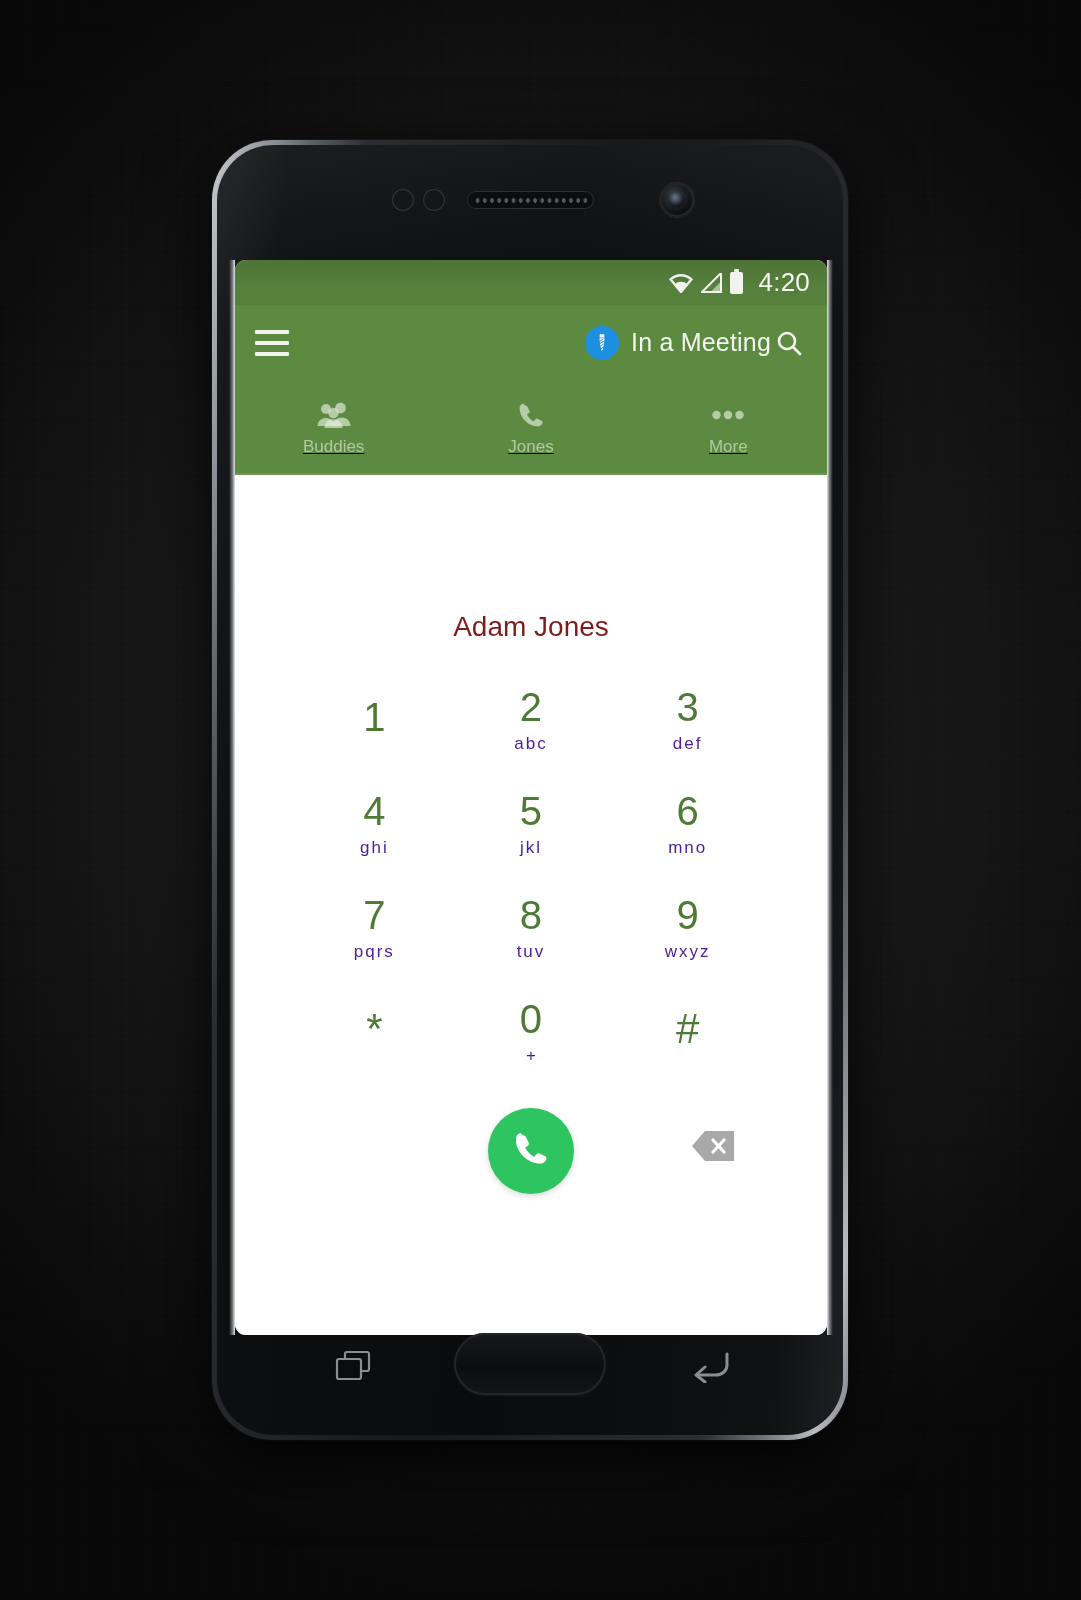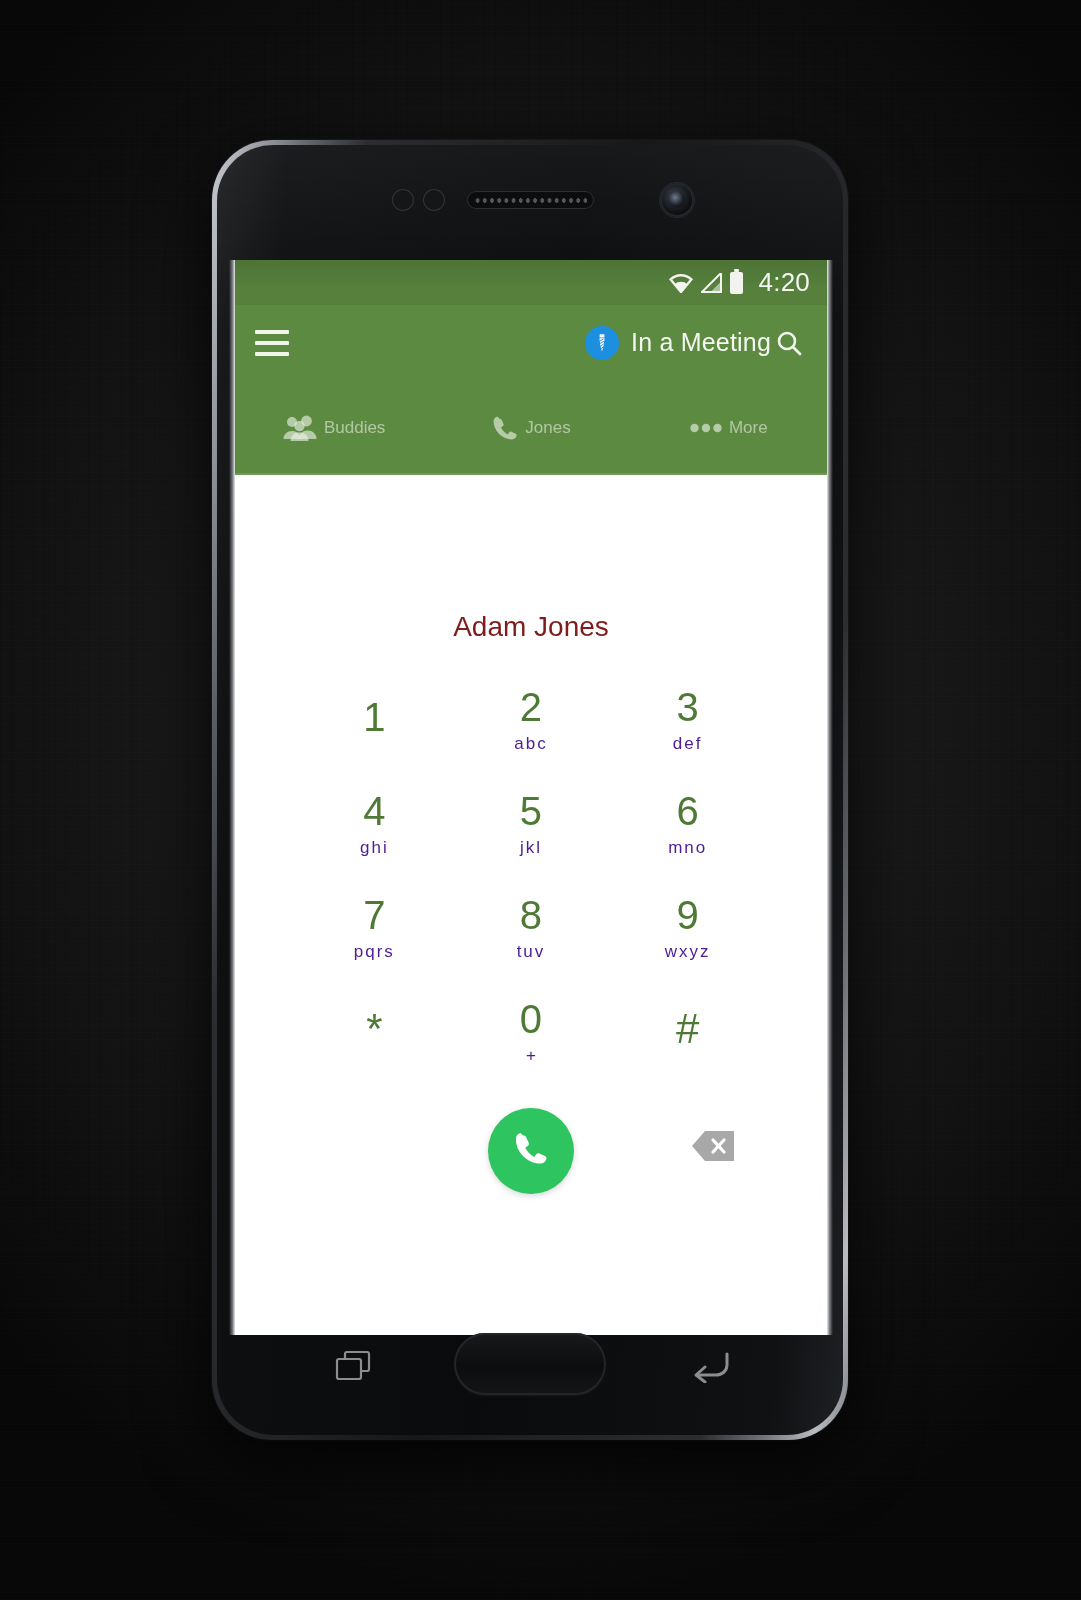--- a/index.html
+++ b/index.html
@@ -87,20 +87,21 @@
     background: radial-gradient(circle at 38% 34%, #6c7a8c 0%, #1b2027 55%, #05070a 100%);
   }
 
   
   .screen {
     position: absolute;
     left: 18px; top: 115px;
     width: 592px; height: 1075px;
     background: #ffffff;
     overflow: hidden;
+    border-radius: 11px;
   }
   .screen-edge-l, .screen-edge-r {
     position: absolute; top: 115px; height: 1075px; width: 6px;
   }
   .screen-edge-l { left: 12px; background: linear-gradient(90deg, rgba(255,255,255,0) 0%, rgba(210,214,220,.55) 60%, rgba(255,255,255,.9) 100%); }
   .screen-edge-r { left: 610px; background: linear-gradient(270deg, rgba(255,255,255,0) 0%, rgba(210,214,220,.55) 60%, rgba(255,255,255,.9) 100%); }
 
   
   .statusbar {
     height: 45px;
@@ -160,22 +161,22 @@
     background: #5d8a41;
     display: flex;
     position: relative;
   }
   .tabs::after {
     content: ""; position: absolute; left: 0; right: 0; bottom: 0; height: 2px;
     background: rgba(255,255,255,.12);
   }
   .tab {
     flex: 1;
-    display: flex; align-items: center; justify-content: center;
-    gap: 6px; cursor: pointer; position: relative;
+    display: flex; flex-direction: column; align-items: center; justify-content: center;
+    gap: 6px; cursor: pointer; position: relative; text-decoration: underline;
   }
   .tab .tab-icon { height: 32px; display: flex; align-items: center; justify-content: center; }
   .tab .tab-label { font-size: 17px; color: rgba(238,243,232,.58); }
   .tab.active .tab-label { color: #ffffff; font-weight: bold; }
   .tab.active::after {
     content: ""; position: absolute; left: 14%; right: 14%; bottom: 0;
     height: 4px; background: #ffffff; border-radius: 2px; z-index: 2;
   }
 
   

